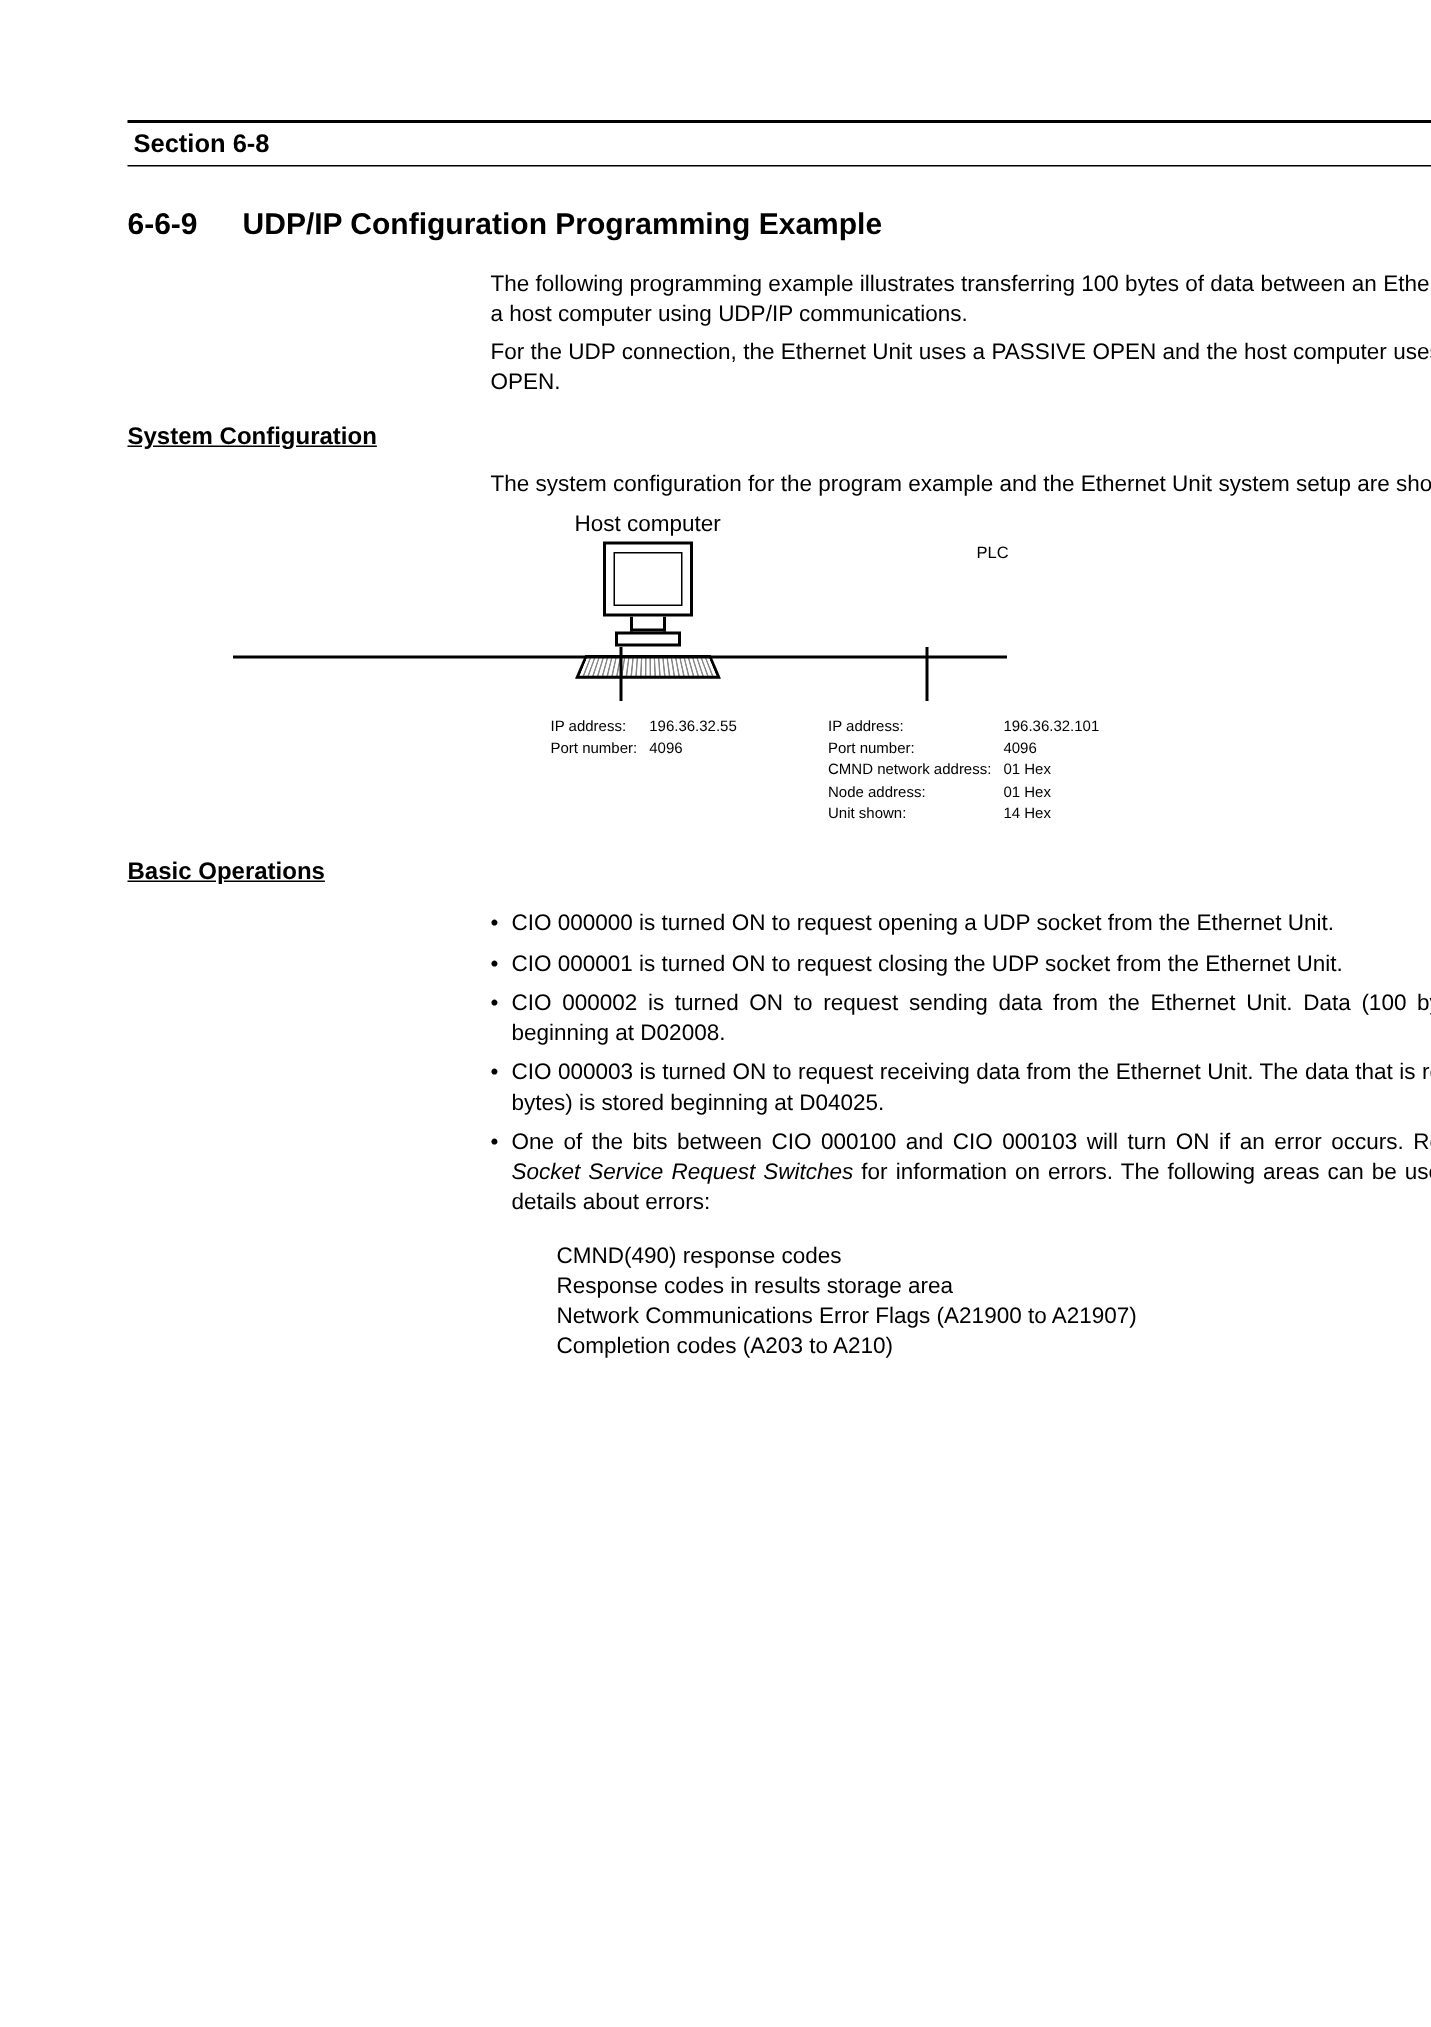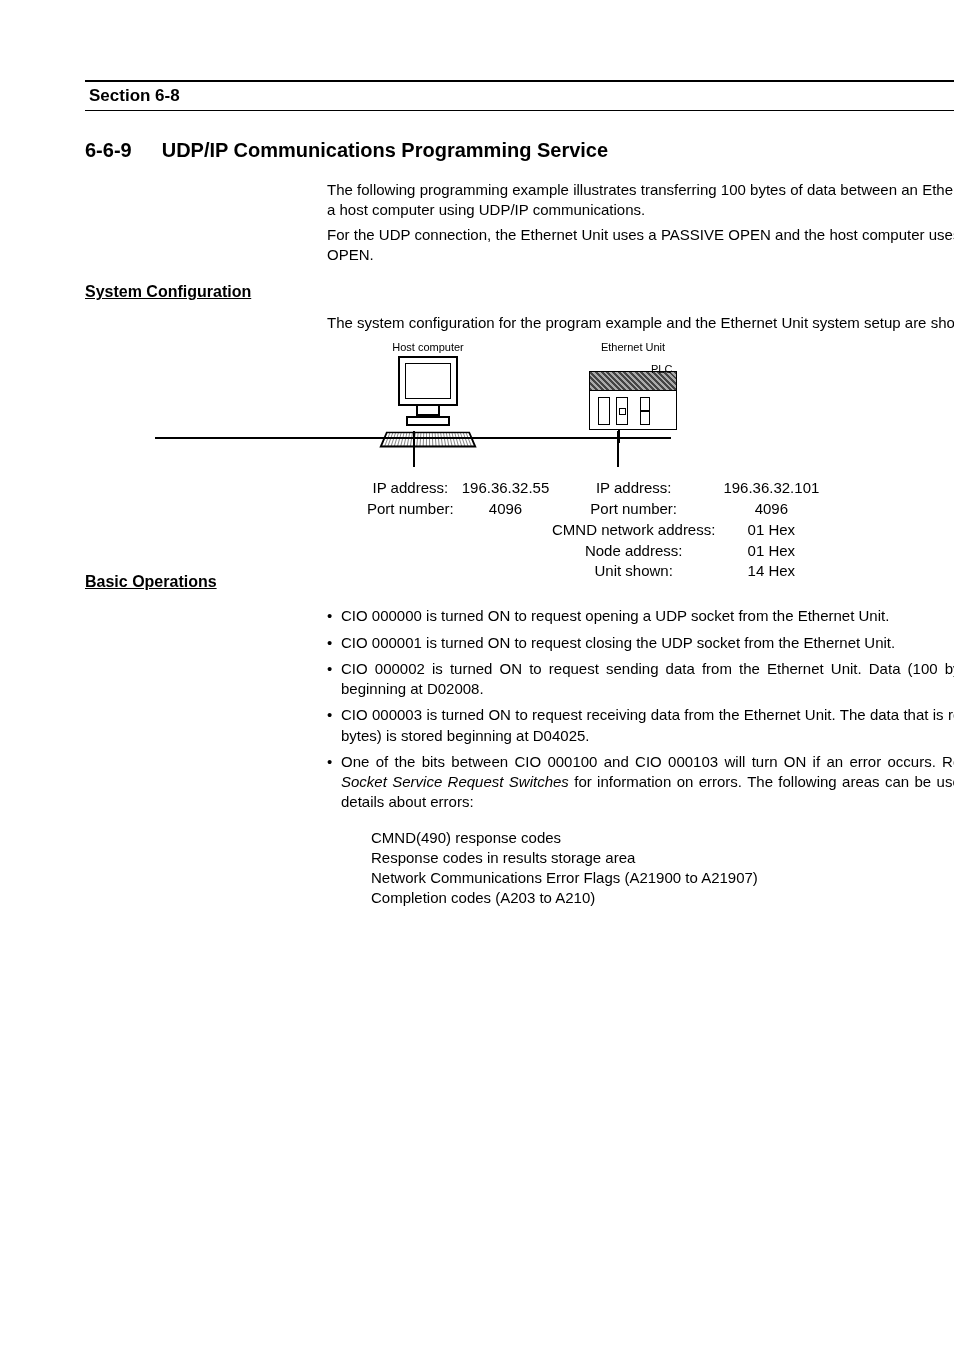--- a/index.html
+++ b/index.html
@@ -67,21 +67,21 @@
       position: relative;
       height: 210px;
     }
     .host-block {
       position: absolute;
       left: 18px;
       top: 0;
       text-align: center;
     }
     .host-label {
-      font-size: 11px;
+      font-size: 15px;
       margin-bottom: 3px;
       text-align: center;
     }
     .monitor {
       width: 56px;
       height: 46px;
       border: 2px solid #000;
       margin: 0 auto;
       position: relative;
       background: #fff;
@@ -153,21 +153,21 @@
       left:252px; top:90px; width:2px; height:36px; background:#000; z-index:2;
     }
     .specs {
       position:absolute;
       top:136px;
       font-size:11px;
       line-height:1.25;
     }
     .specs.left { left: 0; }
     .specs.right { left: 185px; }
-    .specs table td { padding: 0 6px 0 0; font-size:15px; white-space:nowrap;text-align:center;}
+    .specs table td { padding: 0 6px 0 0; font-size:10px; white-space:nowrap;}
     .bullets {
       margin-left: 242px;
       padding-left: 0;
       list-style: none;
     }
     .bullets > li {
       position: relative;
       padding-left: 14px;
       text-align: justify;
       margin-bottom: 6px;
@@ -190,21 +190,21 @@
   </style>
 </head>
 <body>
 <div class="page-container">
 
 <div class="header-bar">
   <span class="header-right">Section 6-8</span>
 </div>
 
 <div class="section-title">
-  <span class="section-number">6-6-9</span><span>UDP/IP Communications Programming Service</span>
+  <span class="section-number">6-6-9</span><span>UDP/IP Configuration Programming Example</span>
 </div>
 
 <div class="indent-body">
   <div class="para">The following programming example illustrates transferring 100 bytes of data between an Ethernet Unit and a host computer using UDP/IP communications.</div>
   <div class="para-spaced">For the UDP connection, the Ethernet Unit uses a PASSIVE OPEN and the host computer uses an ACTIVE OPEN.</div>
 </div>
 
 <div class="subsection">System Configuration</div>
 
 <div class="indent-body">
@@ -216,31 +216,20 @@
     <div class="host-label">Host computer</div>
     <div class="monitor">
           <div class="monitor-screen"></div>
         </div>
     <div class="monitor-stand"></div>
     <div class="monitor-base"></div>
     <div class="keyboard"></div>
   </div>
   <div class="wire-v-host"></div>
 
-  <div class="ether-block">
-    <div class="ether-label">Ethernet Unit</div>
-    <div class="plc-box"></div>
-    <div class="plc-body">
-      <div class="plc-slot1"></div>
-      <div class="plc-slot2"></div>
-      <div class="plc-slot3"></div>
-      <div class="plc-slot4"></div>
-      <div class="plc-leg"></div>
-    </div>
-  </div>
   <div class="plc-label">PLC</div>
   <div class="wire-v-eth"></div>
   <div class="wire-h"></div>
 
   <div class="specs left">
     <table>
       <tbody>
             <tr>
               <td>IP address:</td>
               <td>196.36.32.55</td>

